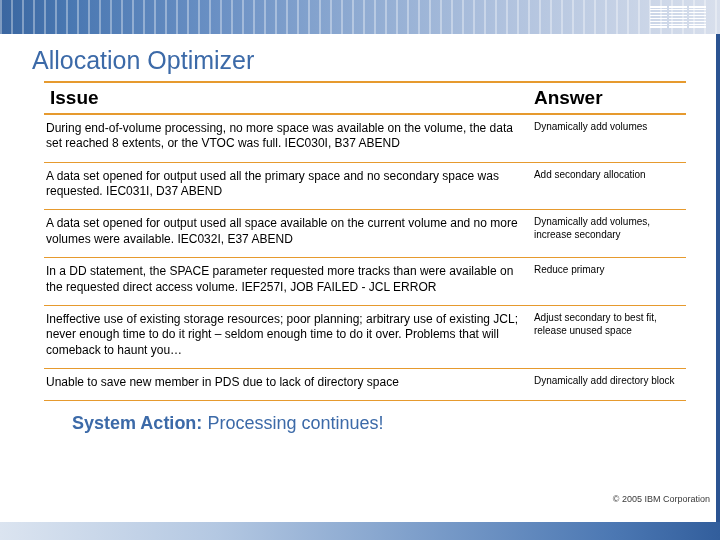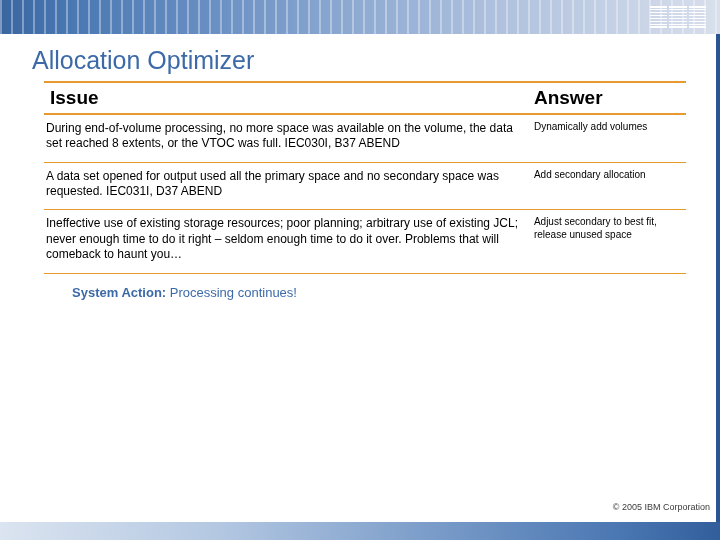--- a/index.html
+++ b/index.html
@@ -65,32 +65,32 @@
     padding: 6px 6px 10px 2px;
     border-bottom: 1px solid #e69a2e;
     line-height: 1.28;
   }
   tbody td:first-child { width: 76%; padding-right: 10px; }
   tbody td:last-child { width: 24%; font-size: 10px; }
   .col-issue { width: 76%; }
   .col-answer { width: 24%; }
   .footer-note {
     color: #3c6aa8;
-    font-size: 13px;
+    font-size: 18px;
     font-weight: 700;
     padding: 10px 0 0 28px;
     line-height: 1.35;
   }
   .footer-note .light { font-weight: 400; }
   .bottom-strip {
     position: absolute; left: 0; right: 0; bottom: 0; height: 18px;
     background: linear-gradient(to right, #dbe4f0 0%, #b4c8e2 30%, #7a9cc9 60%, #4c78b3 85%, #325e9c 100%);
   }
   .copyright {
-    position: absolute; right: 10px; bottom: 28px;
+    position: absolute; right: 10px; bottom: 36px;
     font-size: 9px; color: #3a3a3a;
   }
   th.col-answer { padding-left: 2px; }
   tr.pad td { }
 </style>
 </head>
 <body>
 
 <div class="top-strip">
   <div class="ibm-logo" aria-label="IBM">
@@ -140,23 +140,35 @@
     </thead>
     <tbody>
       <tr>
         <td>During end-of-volume processing, no more space was available on the volume, the data set reached 8 extents, or the VTOC was full.   IEC030I, B37 ABEND</td>
         <td>Dynamically add volumes</td>
       </tr>
       <tr>
         <td>A data set opened for output used all the primary space and no secondary space was requested. IEC031I, D37 ABEND</td>
         <td>Add secondary allocation</td>
       </tr>
+      <tr>
+        <td>A data set opened for output used all space available on the current volume and no more volumes were available. IEC032I, E37 ABEND</td>
+        <td>Dynamically add volumes, increase secondary</td>
+      </tr>
+      <tr>
+        <td>In a DD statement, the SPACE parameter requested more tracks than were available on the requested direct access volume. IEF257I, JOB FAILED - JCL ERROR</td>
+        <td>Reduce primary</td>
+      </tr>
       <tr class="pad">
         <td>Ineffective use of existing storage resources; poor planning; arbitrary use of existing JCL; never enough time to do it right – seldom enough time to do it over.  Problems that will comeback to haunt you…</td>
         <td>Adjust secondary to best fit, release unused space</td>
+      </tr>
+      <tr>
+        <td>Unable to save new member in PDS due to lack of directory space</td>
+        <td>Dynamically add directory block</td>
       </tr>
     </tbody>
   </table>
 
   <div class="footer-note">
     <div>
       <span>System Action: </span><span class="light">Processing continues!</span>
     </div>
   </div>
 </div>

